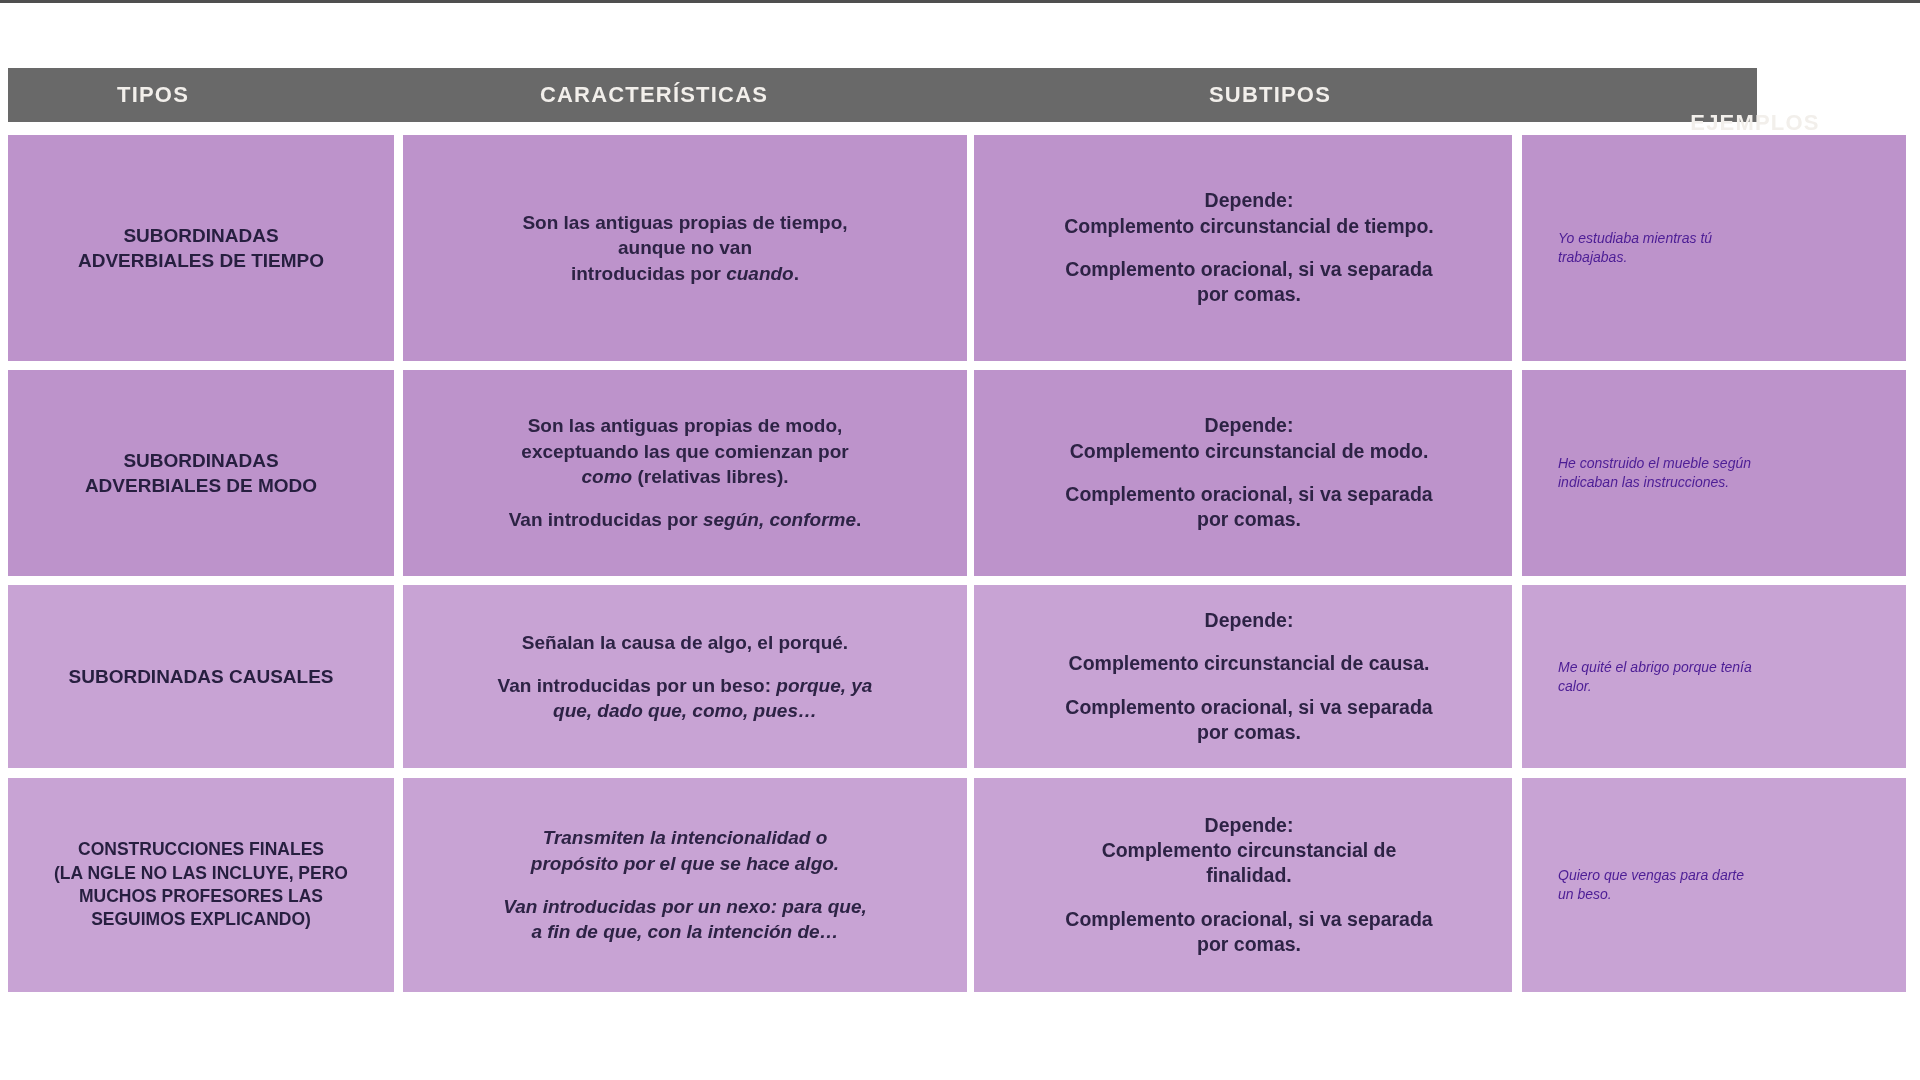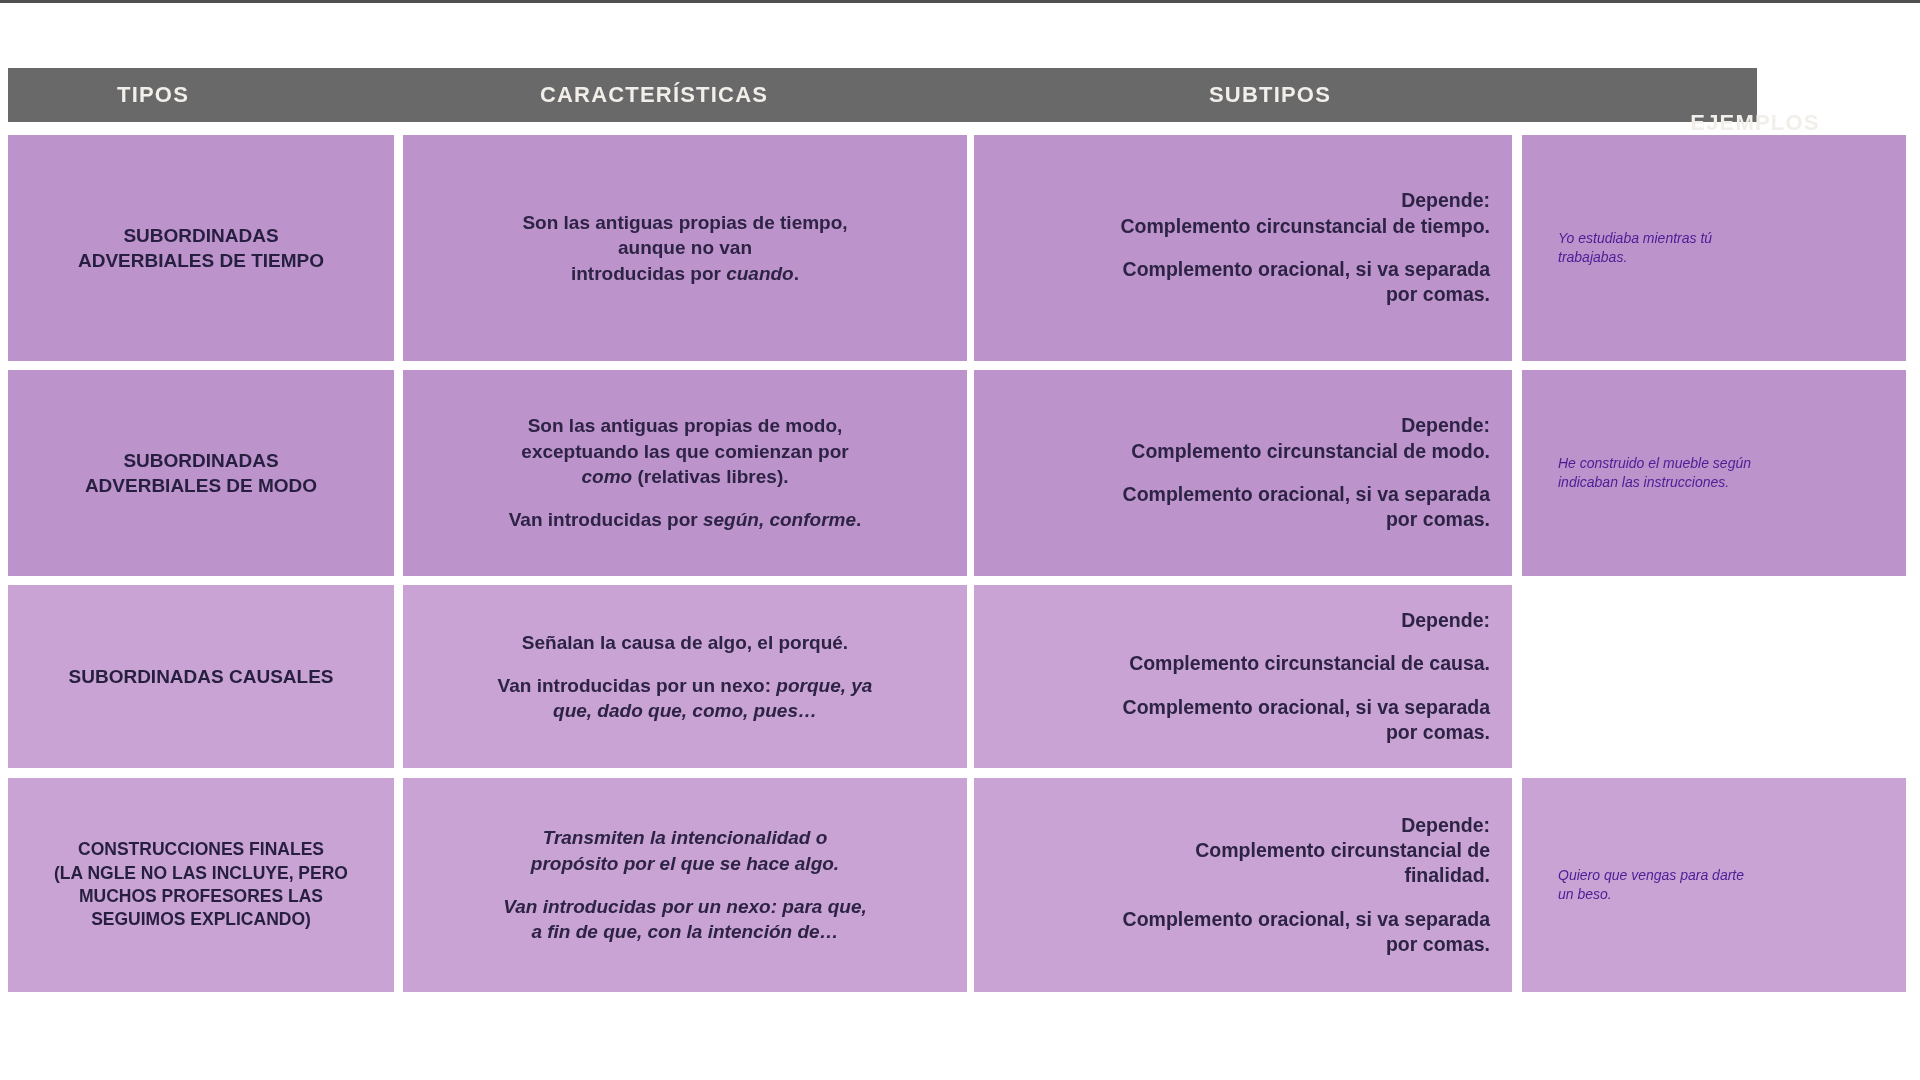--- a/index.html
+++ b/index.html
@@ -51,21 +51,21 @@
 
   .rich { display:flex; flex-direction:column; gap:18px; }
   .para { white-space:pre-line; }
   .para em { font-style:italic; }
 
   .caract .rich {
     text-align:center; font-weight:700; font-size:19px; line-height:1.33;
     padding:0 14px;
   }
   .subt .rich {
-    text-align:right; font-weight:700; font-size:19.5px; line-height:1.3;
+    text-align:center; font-weight:700; font-size:19.5px; line-height:1.3;
     padding-left:34px; padding-right:22px;
   }
   .ejem-text {
     font-style:italic; font-weight:400; font-size:14px; line-height:1.35;
     white-space:pre-line; padding-left:36px; padding-right:4px;
     color:#4c1d95;
   }
 </style>
 </head>
 <body>
@@ -128,31 +128,35 @@
     <div class="ejem-text">He construido el mueble según
 indicaban las instrucciones.</div>
   </div>
 
   <div class="cell row3 col1 shade-light">
     <div class="tipo-text">SUBORDINADAS CAUSALES</div>
   </div>
   <div class="cell row3 col2 shade-light caract">
     <div class="rich">
         <div class="para"><span>Señalan la causa de algo, el porqué.</span></div>
-        <div class="para"><span>Van introducidas por un nexo: </span><em>porque, ya
+        <div class="para"><span>Van introducidas por un beso: </span><em>porque, ya
 que, dado que, como, pues…</em></div>
       </div>
   </div>
   <div class="cell row3 col3 shade-light subt">
     <div class="rich">
         <div class="para"><span>Depende:</span></div>
         <div class="para"><span>Complemento circunstancial de causa.</span></div>
         <div class="para"><span>Complemento oracional, si va separada
 por comas.</span></div>
       </div>
+  </div>
+  <div class="cell row3 col4 shade-light">
+    <div class="ejem-text">Me quité el abrigo porque tenía
+calor.</div>
   </div>
 
   <div class="cell row4 col1 shade-light">
     <div class="tipo-text">CONSTRUCCIONES FINALES
 (LA NGLE NO LAS INCLUYE, PERO
 MUCHOS PROFESORES LAS
 SEGUIMOS EXPLICANDO)</div>
   </div>
   <div class="cell row4 col2 shade-light caract">
     <div class="rich">

